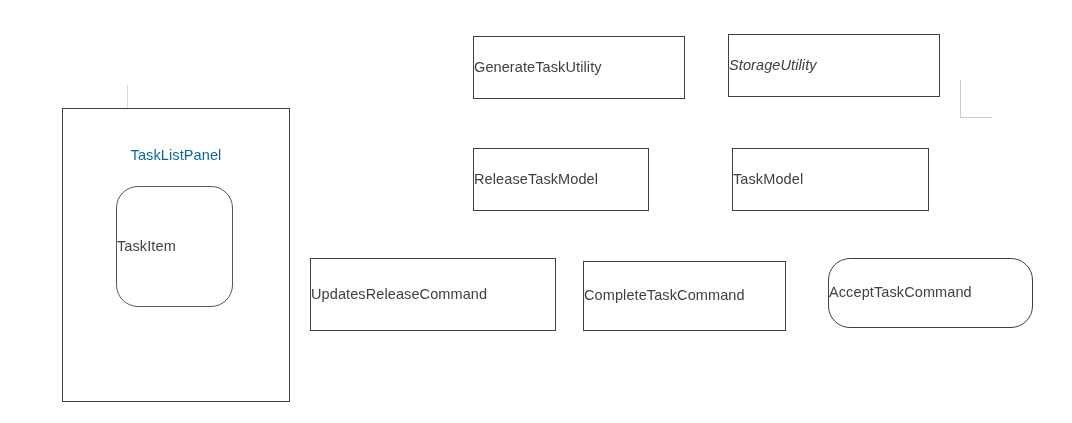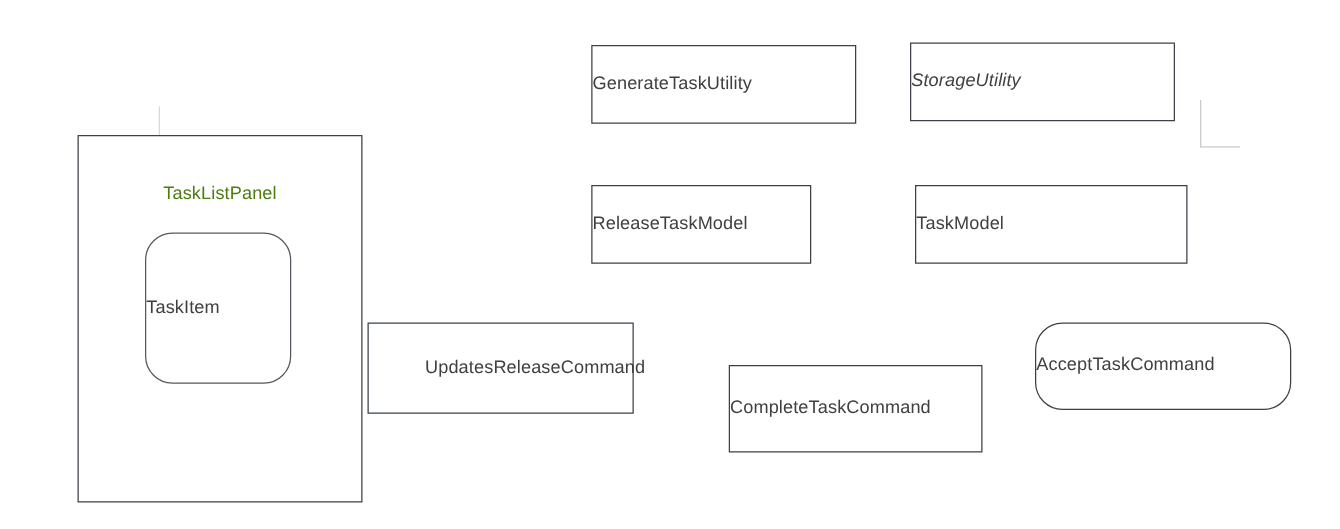--- a/index.html
+++ b/index.html
@@ -38,21 +38,21 @@
   
   .node.container {
     display: block;
   }
   .container-label {
     position: absolute;
     top: 38px;
     left: 0;
     right: 0;
     text-align: center;
-    color: #4d7c0f;
+    color: #0369a1;
     font-size: 14.5px;
     white-space: nowrap;
   }
   .tick-line {
     position: absolute;
     background: #d8d9db;
   }
   .corner-mark {
     position: absolute;
     box-sizing: border-box;
@@ -81,29 +81,29 @@
   </div>
 
   <div class="node" style="left:728px; top:34px; width:212px; height:63px;font-style:italic;">
     <span>StorageUtility</span>
   </div>
 
   <div class="node" style="left:473px; top:148px; width:176px; height:63px;">
     <span>ReleaseTaskModel</span>
   </div>
 
-  <div class="node" style="left:732px; top:148px; width:218px; height:63px;">
+  <div class="node" style="left:732px; top:148px; width:197px; height:63px;">
     <span>TaskModel</span>
   </div>
 
-  <div class="node" style="left:294px; top:258px; width:213px; height:73px;padding-left:45px;">
+  <div class="node" style="left:310px; top:258px; width:246px; height:73px;">
     <span>UpdatesReleaseCommand</span>
   </div>
 
-  <div class="node" style="left:583px; top:261px; width:203px; height:70px;margin-top:31px;">
+  <div class="node" style="left:583px; top:261px; width:203px; height:70px;">
     <span>CompleteTaskCommand</span>
   </div>
 
   <div class="node" style="left:828px; top:258px; width:205px; height:70px;border-radius:22px;">
     <span>AcceptTaskCommand</span>
   </div>
 
 </div>
 
 </body></html>

